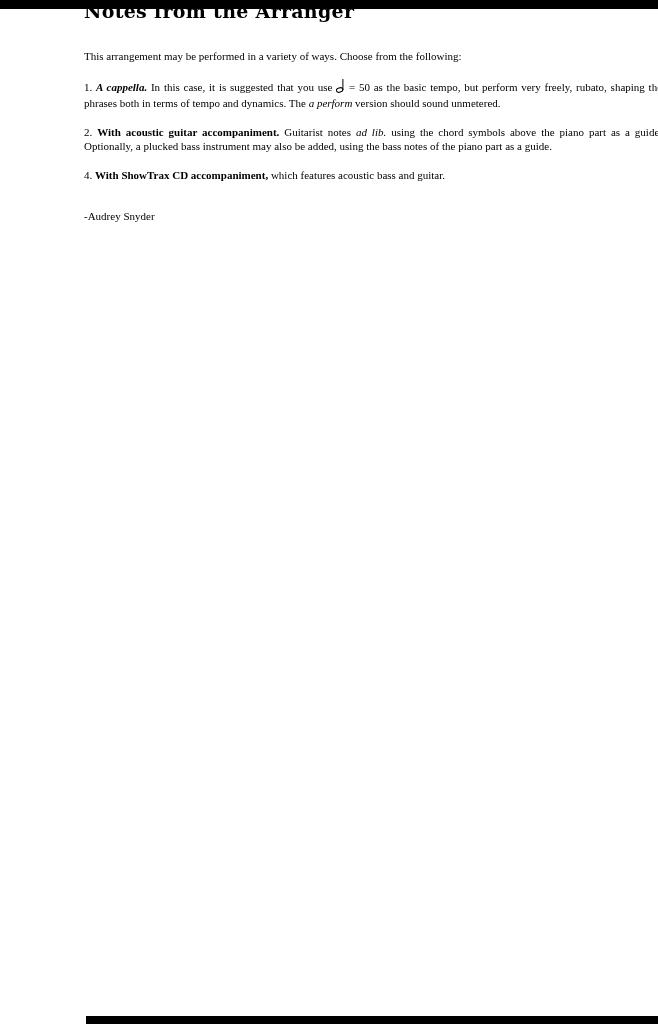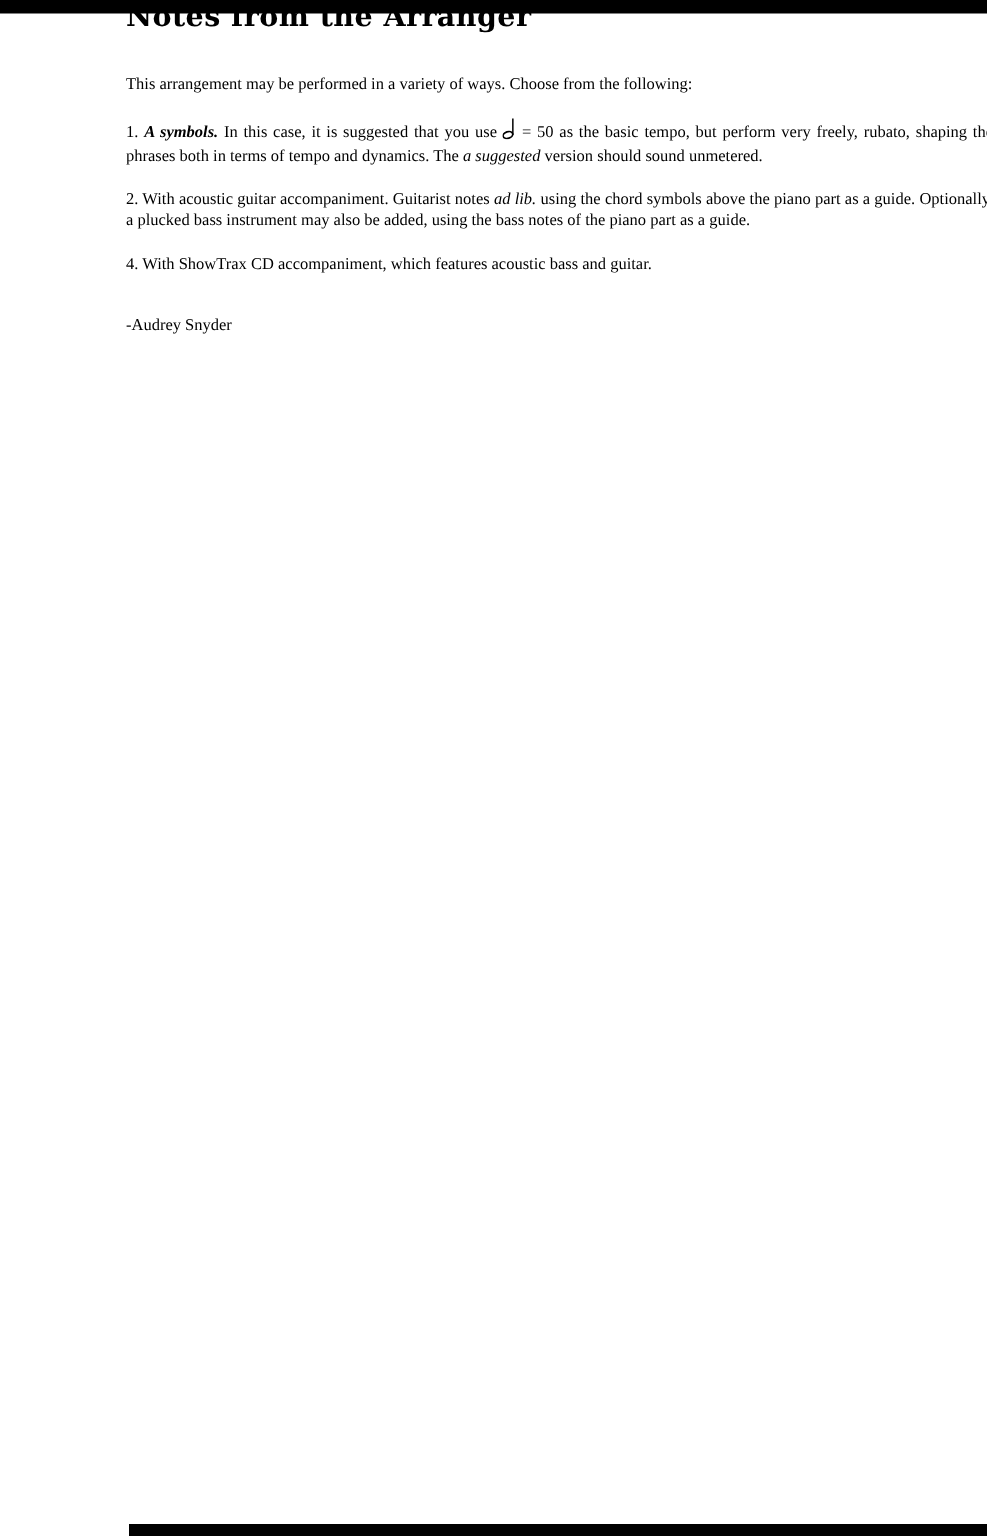--- a/index.html
+++ b/index.html
@@ -46,21 +46,21 @@
     margin: 0 0 27px 0;
   }
   p {
     font-size: 11px;
     line-height: 14px;
     margin: 0 0 15px 0;
   }
   p.justify {
     text-align: justify;
   }
-  .b  { font-weight: normal; }
+  .b  { font-weight: bold; }
   .i  { font-style: italic; }
   .bi { font-weight: bold; font-style: italic; }
   .signature {
     margin-top: 27px;
   }
   .note-icon {
     display: inline-block;
     vertical-align: -2px;
   }
 </style>
@@ -72,30 +72,30 @@
   <div class="edge-bar-top"></div>
 
   <div class="content">
 
     <h1 class="page-title">Notes from the Arranger</h1>
 
     <p>This arrangement may be performed in a variety of ways. Choose from the following:</p>
 
     <p class="justify">
       <span>1.</span>
-      <span class="bi">A symbols.</span>
+      <span class="bi">A cappella.</span>
       <span>In this case, it is suggested that you use</span>
       <span class="note-icon"><svg width="9" height="15" viewBox="0 0 9 15" aria-hidden="true">
             <g transform="rotate(-18 3.6 12)">
               <ellipse cx="3.6" cy="12" rx="3.3" ry="2.2" fill="none" stroke="#000" stroke-width="1.1"></ellipse>
             </g>
             <line x1="6.9" y1="12" x2="6.9" y2="1" stroke="#000" stroke-width="1"></line>
           </svg></span>
       <span>= 50 as the basic tempo, but perform very freely, rubato, shaping the phrases both in terms of tempo and dynamics. The</span>
-      <span class="i">a suggested</span>
+      <span class="i">a perform</span>
       <span>version should sound unmetered.</span>
     </p>
 
     <p class="justify">
       <span>2.</span>
       <span class="b">With acoustic guitar accompaniment.</span>
       <span>Guitarist notes</span>
       <span class="i">ad lib.</span>
       <span>using the chord symbols above the piano part as a guide. Optionally, a plucked bass instrument may also be added, using the bass notes of the piano part as a guide.</span>
     </p>

